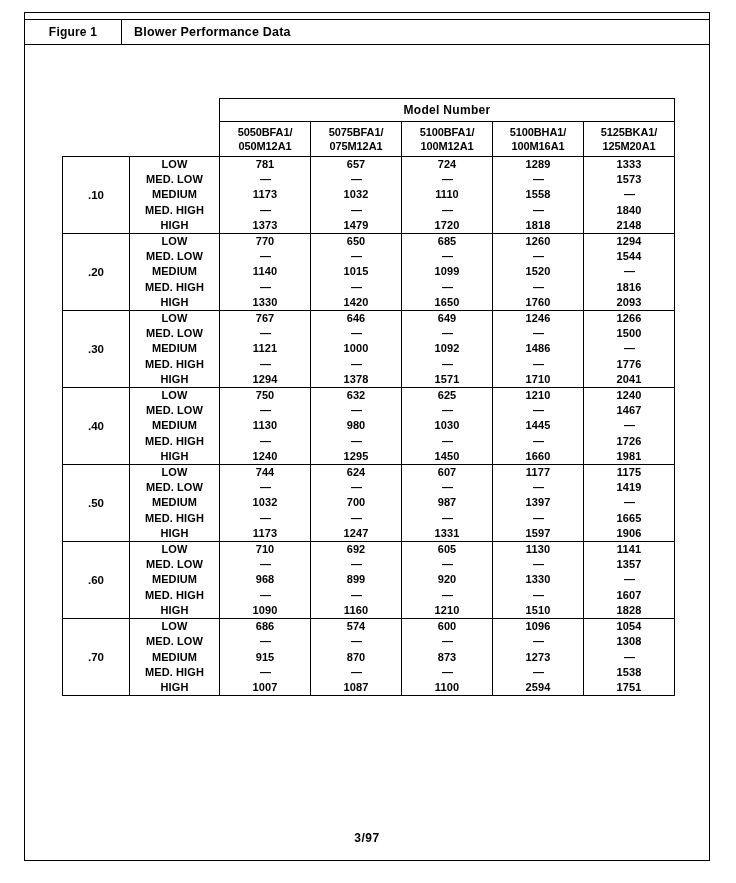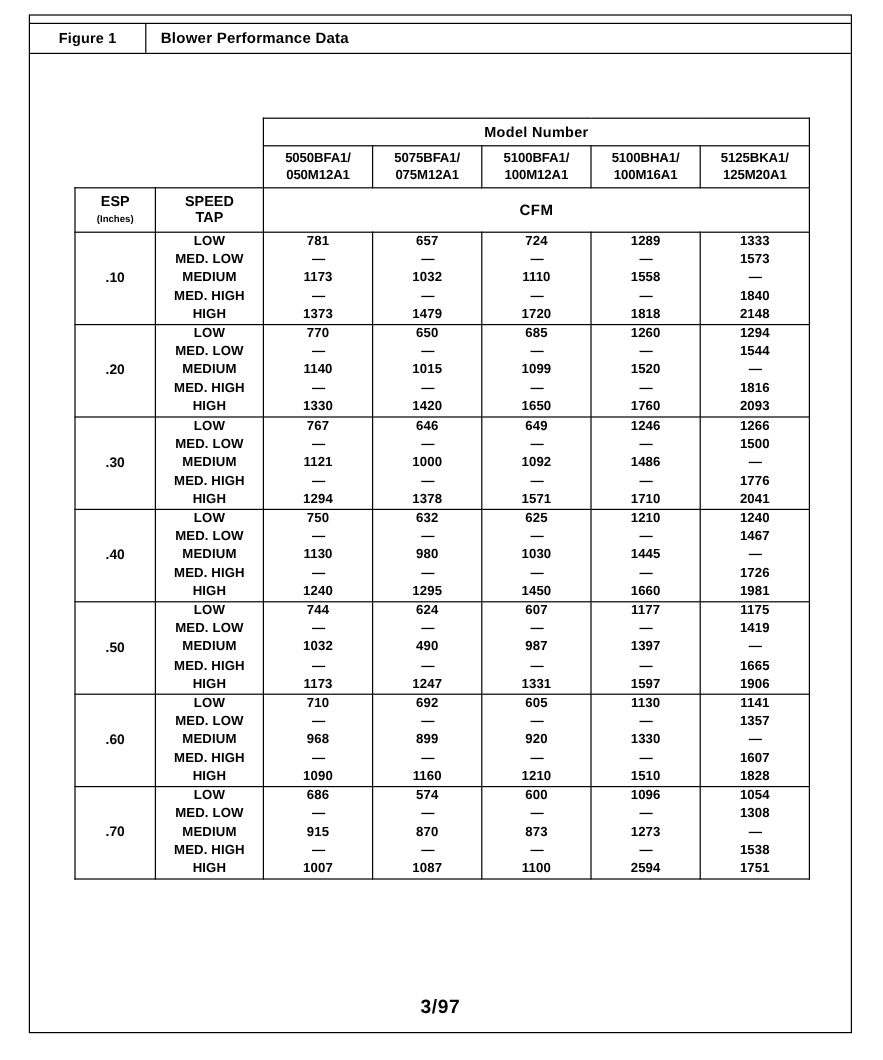--- a/index.html
+++ b/index.html
@@ -142,21 +142,21 @@
   }
   .tap-cell .stack span { font-size: 11px; }
 
   
   .footer {
     position: absolute;
     left: 0;
     top: 818px;
     width: 684px;
     text-align: center;
-    font-size: 16px;
+    font-size: 12px;
     font-weight: bold;
     letter-spacing: .5px;
   }
 </style>
 </head>
 <body>
 
 <div class="page">
 
   <div class="figure-bar">
@@ -185,31 +185,20 @@
         <tr id="parts-row">
           <td class="no-border"></td>
           <td class="no-border"></td>
 
         <td class="hdr-part"><span>5050BFA1/</span><br><span>050M12A1</span></td>
             <td class="hdr-part"><span>5075BFA1/</span><br><span>075M12A1</span></td>
             <td class="hdr-part"><span>5100BFA1/</span><br><span>100M12A1</span></td>
             <td class="hdr-part"><span>5100BHA1/</span><br><span>100M16A1</span></td>
             <td class="hdr-part"><span>5125BKA1/</span><br><span>125M20A1</span></td>
           </tr>
-        <tr>
-          <td class="hdr-esp">
-            <span>ESP</span><br>
-            <span class="sub">(Inches)</span>
-          </td>
-          <td class="hdr-esp">
-            <span>SPEED</span><br>
-            <span>TAP</span>
-          </td>
-          <td class="hdr-cfm" colspan="5">CFM</td>
-        </tr>
 
       <tr>
             <td class="esp-cell">.10</td>
             <td class="tap-cell">
               <div class="stack">
                 <span>LOW</span>
                 <span>MED. LOW</span>
                 <span>MEDIUM</span>
                 <span>MED. HIGH</span>
                 <span>HIGH</span>
@@ -449,21 +438,21 @@
                 <span class="dash">—</span>
                 <span>1032</span>
                 <span class="dash">—</span>
                 <span>1173</span>
               </div>
             </td>
             <td class="val-cell">
               <div class="stack">
                 <span>624</span>
                 <span class="dash">—</span>
-                <span>490</span>
+                <span>700</span>
                 <span class="dash">—</span>
                 <span>1247</span>
               </div>
             </td>
             <td class="val-cell">
               <div class="stack">
                 <span>607</span>
                 <span class="dash">—</span>
                 <span>987</span>
                 <span class="dash">—</span>

